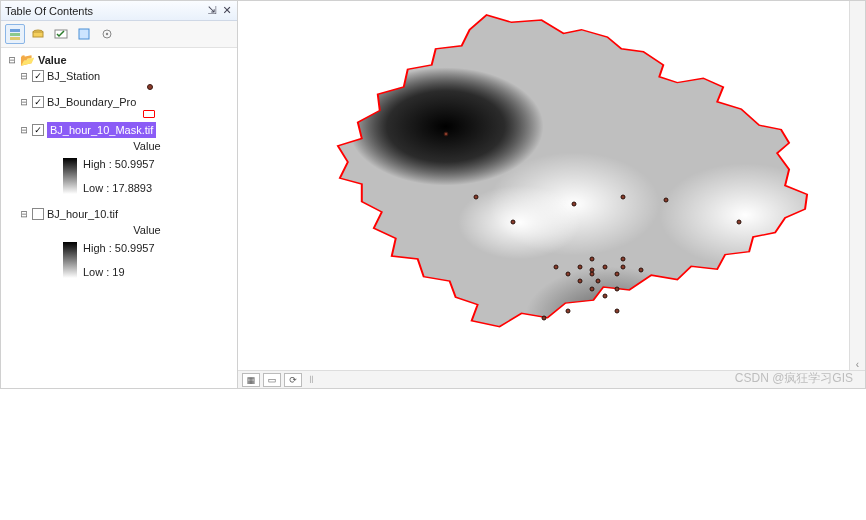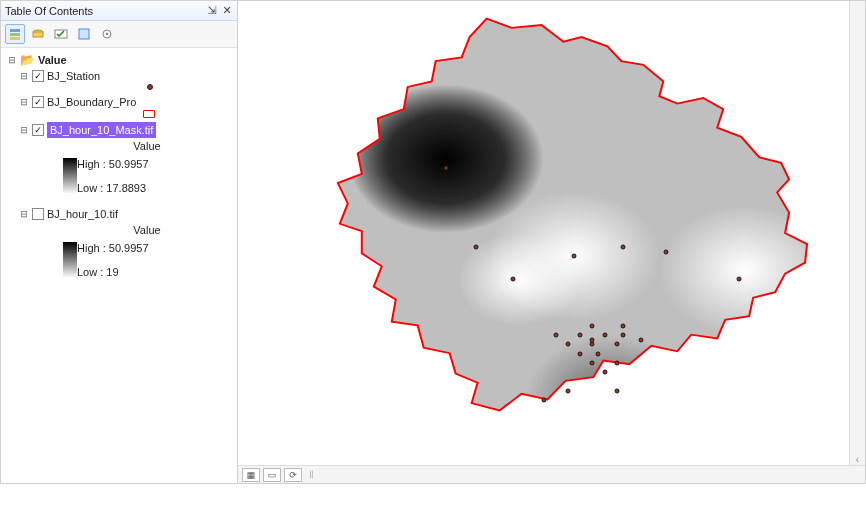--- a/index.html
+++ b/index.html
@@ -1,17 +1,17 @@
 <!DOCTYPE html>
 <html><head>
 <meta charset="utf-8">
 <style>
   * { box-sizing: border-box; font-family: "Segoe UI", Tahoma, sans-serif; }
   html,body { margin:0; padding:0; height:100%; background:#fff; }
-  .root { display:flex; width:866px; height:484px; background:#fff; border:1px solid #d0d0d0; }
+  .root { display:flex; width:866px; height:389px; background:#fff; border:1px solid #d0d0d0; }
   
   .toc { width:237px; display:flex; flex-direction:column; border-right:1px solid #d0d0d0; font-size:11px; color:#222; }
   .toc-title { display:flex; align-items:center; justify-content:space-between; height:20px;
                padding:0 4px; background:linear-gradient(#fafcff,#e9f1fb); border-bottom:1px solid #cfd8e6; }
   .toc-title .rbtns { display:flex; gap:3px; }
   .toc-title .glyph { width:12px; height:12px; display:flex; align-items:center; justify-content:center; color:#445; }
   .toc-toolbar { display:flex; align-items:center; gap:3px; padding:3px 4px; border-bottom:1px solid #e2e2e2;
                  background:#f7f7f7; }
   .toolbtn { width:20px; height:20px; display:flex; align-items:center; justify-content:center;
              border:1px solid transparent; border-radius:2px; }
@@ -25,21 +25,21 @@
   .cb { width:12px; height:12px; border:1px solid #888; background:#fff; display:inline-flex;
         align-items:center; justify-content:center; font-size:9px; color:#000; }
   .cb.off::after{content:"";}
   .cb.on::after{content:"✓";}
   .layers-icon { font-size:12px; }
   .sel { background:#8b5cf6; color:#fff; padding:0 3px; }
   .stationSym { width:6px; height:6px; border-radius:50%; background:#8a3b2a; border:1px solid #3a1a12;
                 display:inline-block; margin-left:6px; }
   .boundSym { width:12px; height:8px; border:1.5px solid #ff0000; border-radius:1px; display:inline-block; margin-left:4px; }
   .ramp { width:14px; height:36px; background:linear-gradient(#000,#fff); display:inline-block; margin:2px 0 2px 4px; }
-  .ramprow { display:flex; align-items:flex-start; gap:0; padding-left:52px; margin-top:2px; }
+  .ramprow { display:flex; align-items:flex-start; gap:6px; padding-left:52px; margin-top:2px; }
   .ramprow .txt { display:flex; flex-direction:column; justify-content:space-between; height:40px; }
   
   .maparea { flex:1; position:relative; background:#fff; }
   .mapbar-bottom { position:absolute; left:0; right:0; bottom:0; height:18px; display:flex;
                    align-items:center; gap:3px; padding:0 4px; background:#f4f4f4; border-top:1px solid #ddd;
                    font-size:10px; color:#555; }
   .maptab { width:18px; height:14px; border:1px solid #bbb; background:#fff; display:inline-flex;
             align-items:center; justify-content:center; font-size:9px; }
   .mapbar-right { position:absolute; top:0; right:0; bottom:18px; width:16px; background:#f4f4f4;
                   border-left:1px solid #ddd; display:flex; flex-direction:column; align-items:center;
@@ -229,14 +229,15 @@
     </div>
 
     <div class="mapbar-bottom">
       <span class="maptab" title="Data View">▦</span>
       <span class="maptab" title="Layout View">▭</span>
       <span class="maptab" title="Refresh">⟳</span>
       <span style="margin-left:4px;color:#bbb;">Ⅱ</span>
       <span style="flex:1"></span>
     </div>
 
+    <div class="watermark">CSDN @疯狂学习GIS</div>
   </div>
 </div>
 
 </body></html>

